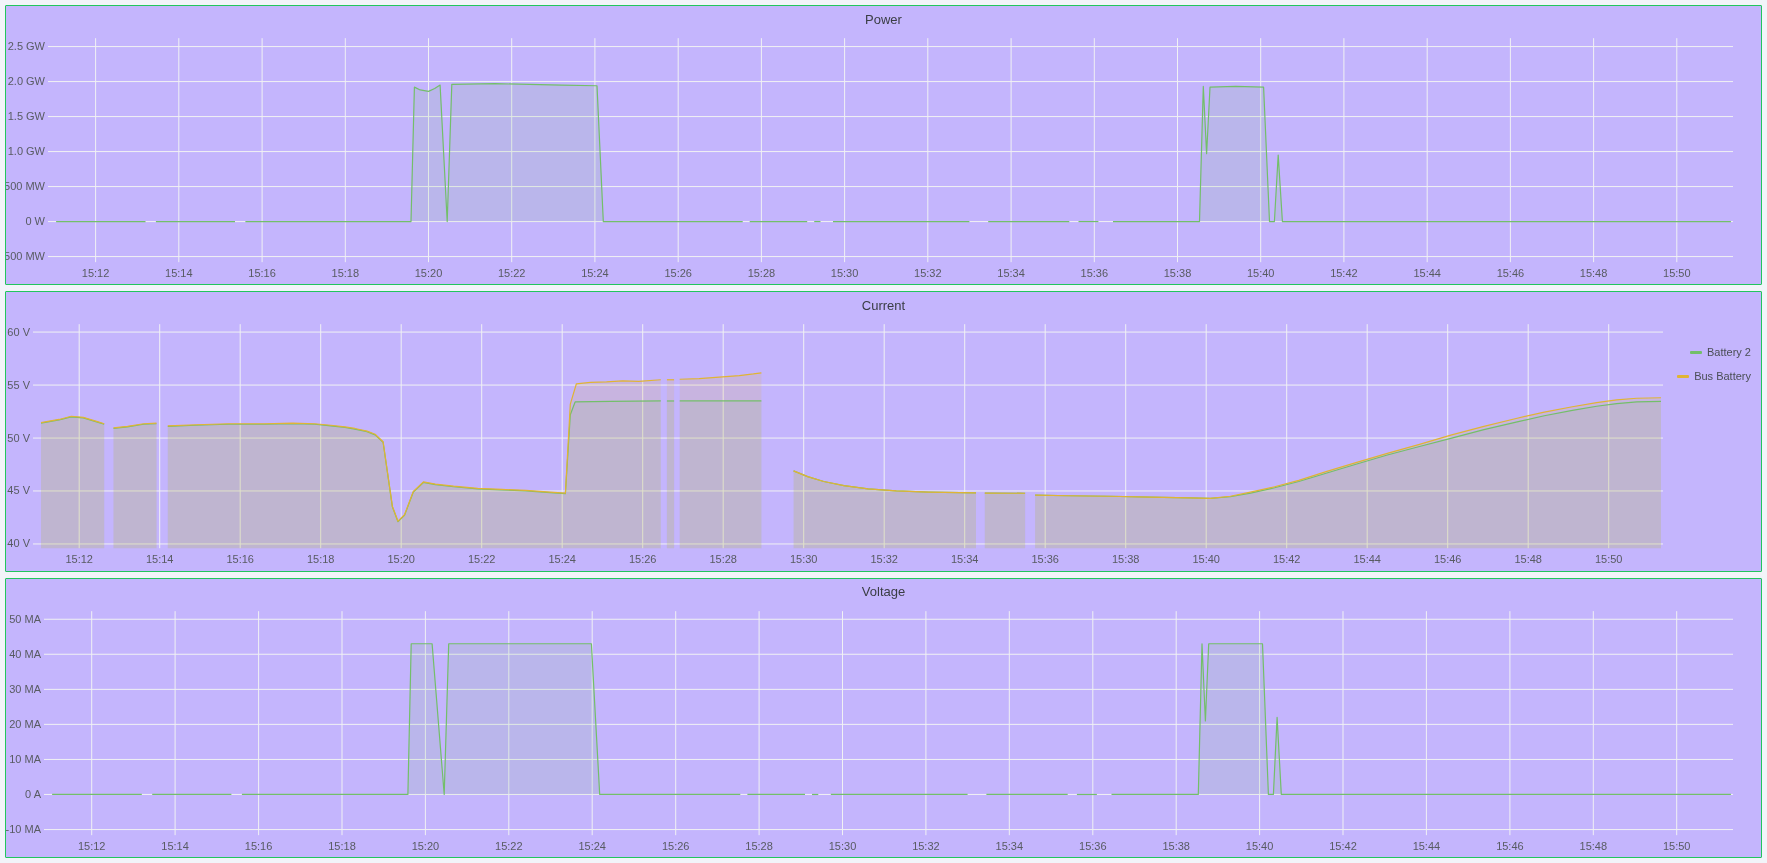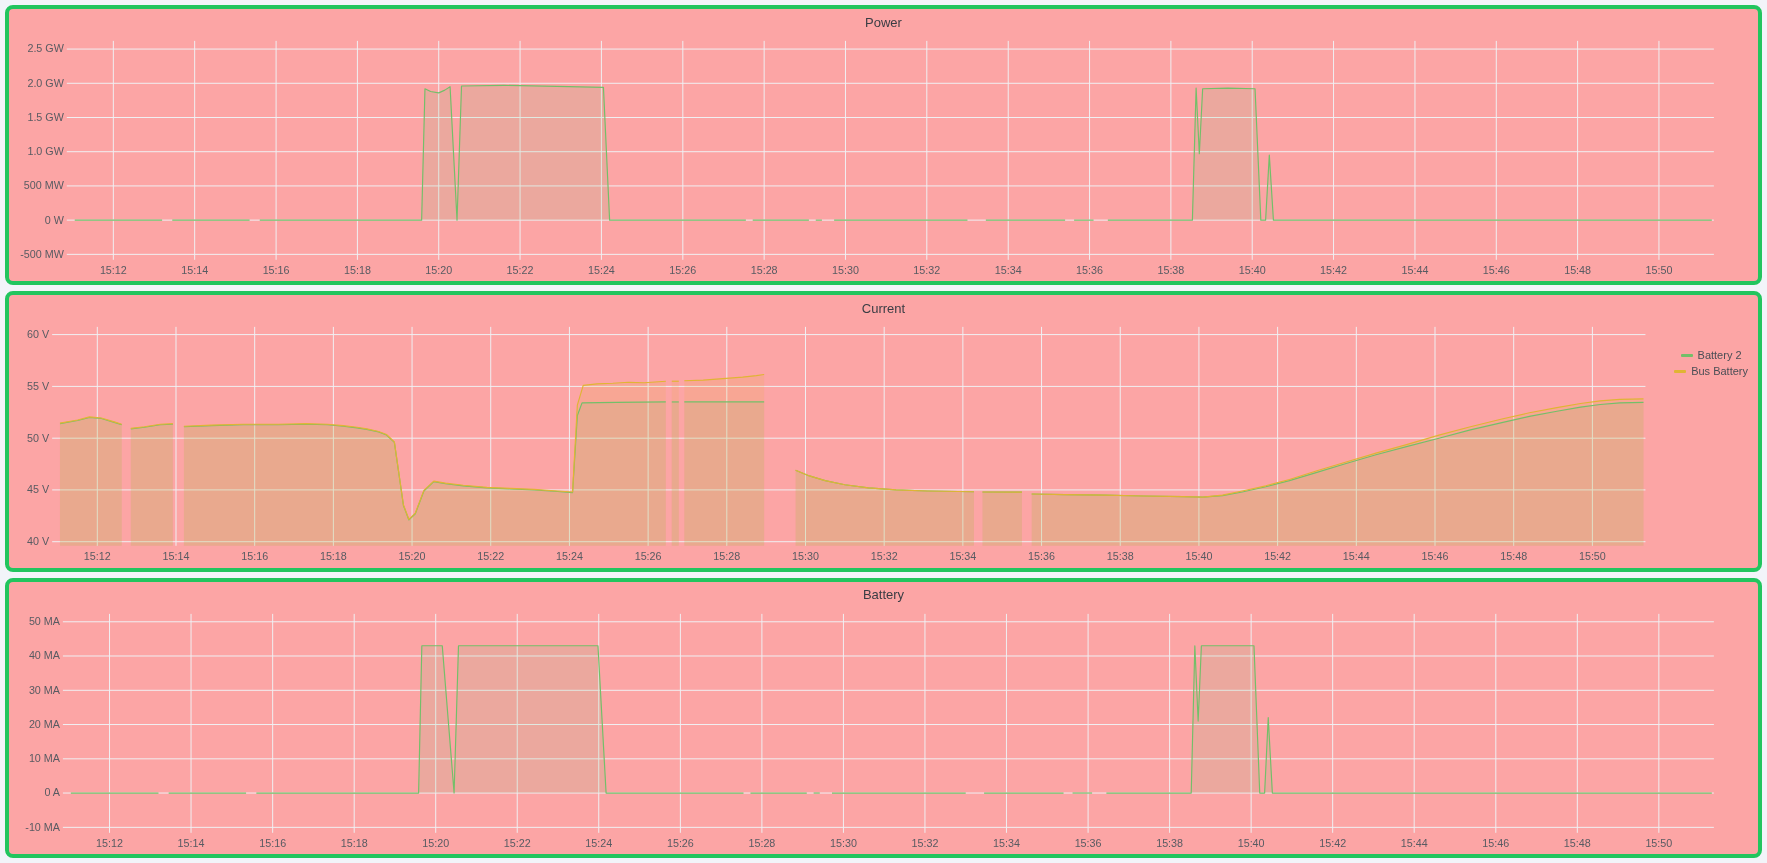--- a/index.html
+++ b/index.html
@@ -1,28 +1,28 @@
 <!DOCTYPE html>
 <html><head>
 <meta charset="utf-8">
 <style>
   *{box-sizing:border-box}
   html,body{margin:0;padding:0;background:#f2f4f9;font-family:"Liberation Sans",sans-serif}
   body{width:1767px;height:863px;overflow:hidden}
   .page{padding:5px;display:flex;flex-direction:column;gap:6px;height:100%}
-  .panel{background:#fca5a5;border:4px solid #22c55e;border-radius:8px;flex:1;display:flex;flex-direction:column;min-height:0;position:relative}
+  .panel{background:#c4b5fd;border:1px solid #22c55e;border-radius:1px;flex:1;display:flex;flex-direction:column;min-height:0;position:relative}
   .panel-title{height:26px;flex:0 0 26px;display:flex;align-items:center;justify-content:center;
     font-size:13px;font-weight:500;color:#3a3d44;cursor:pointer}
   .chart{flex:1 1 auto;position:relative;min-height:0}
   svg.plot{display:block;width:100%;height:100%}
   .grid{stroke:#f0f1f4;stroke-width:1}
   .ylab,.xlab{fill:#585b62;font-size:11px;font-family:"Liberation Sans",sans-serif}
   .ylab{text-anchor:end}
   .xlab{text-anchor:middle}
-  .legend{position:absolute;top:28px;right:10px;display:flex;flex-direction:column;align-items:center;gap:4px;z-index:2}
+  .legend{position:absolute;top:28px;right:10px;display:flex;flex-direction:column;align-items:flex-end;gap:12px;z-index:2}
   .legend-item{display:flex;align-items:center;gap:5px;font-size:11px;color:#4a4e55;cursor:pointer;white-space:nowrap}
   .swatch{width:12px;height:3px;border-radius:1px;display:inline-block;flex:0 0 12px}
 </style>
 </head>
 <body>
 
 <div class="page">
 
   <section class="panel">
     <div class="panel-title">Power</div>
@@ -198,21 +198,21 @@
         </div>
         <div class="legend-item">
           <span class="swatch" style="background: rgb(224, 180, 52);"></span>
           <span>Bus Battery</span>
         </div>
       </div>
     </div>
   </section>
 
   <section class="panel">
-    <div class="panel-title">Battery</div>
+    <div class="panel-title">Voltage</div>
     <div class="chart">
       <svg class="plot" viewBox="0 0 1755 252">
           <line class="grid" x1="85.7" y1="6" x2="85.7" y2="230"></line>
           <line class="grid" x1="169.1" y1="6" x2="169.1" y2="230"></line>
           <line class="grid" x1="252.6" y1="6" x2="252.6" y2="230"></line>
           <line class="grid" x1="336" y1="6" x2="336" y2="230"></line>
           <line class="grid" x1="419.4" y1="6" x2="419.4" y2="230"></line>
           <line class="grid" x1="502.8" y1="6" x2="502.8" y2="230"></line>
           <line class="grid" x1="586.2" y1="6" x2="586.2" y2="230"></line>
           <line class="grid" x1="669.7" y1="6" x2="669.7" y2="230"></line>

